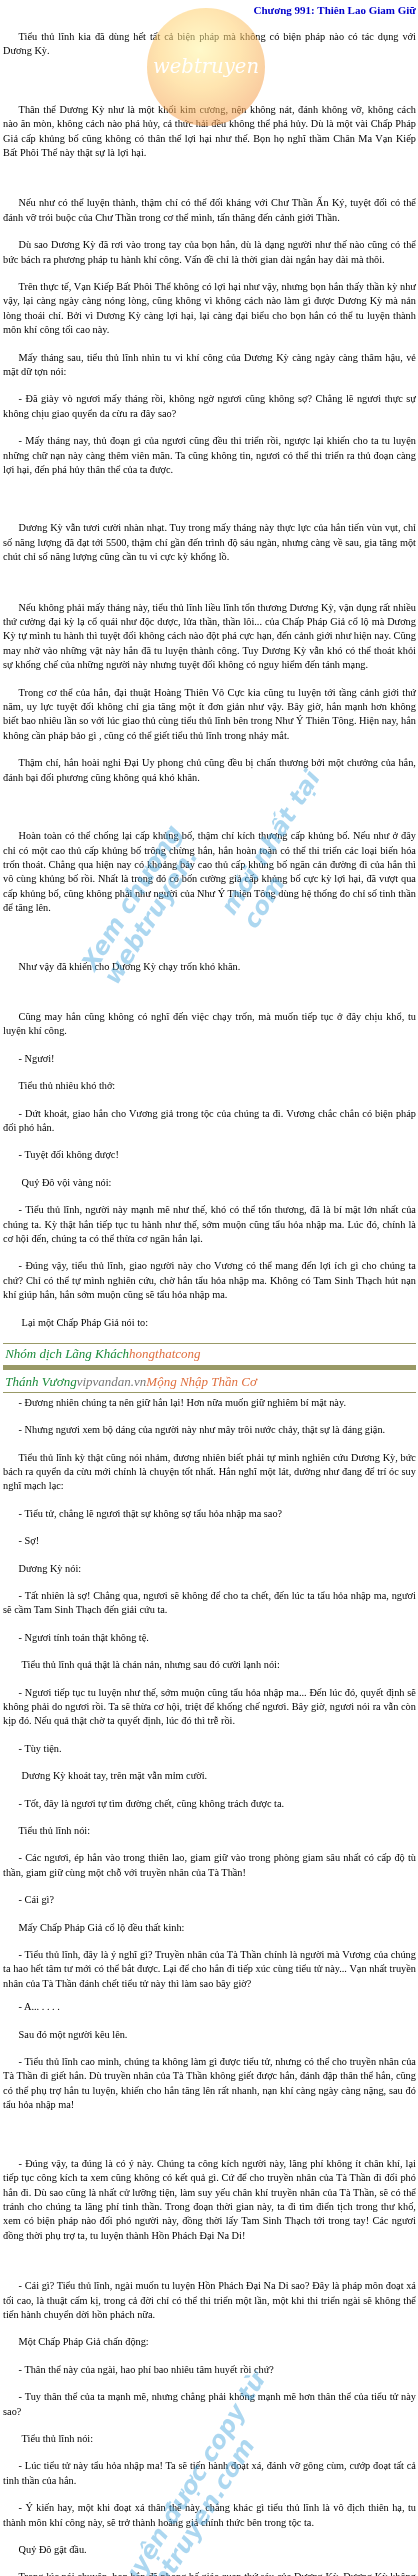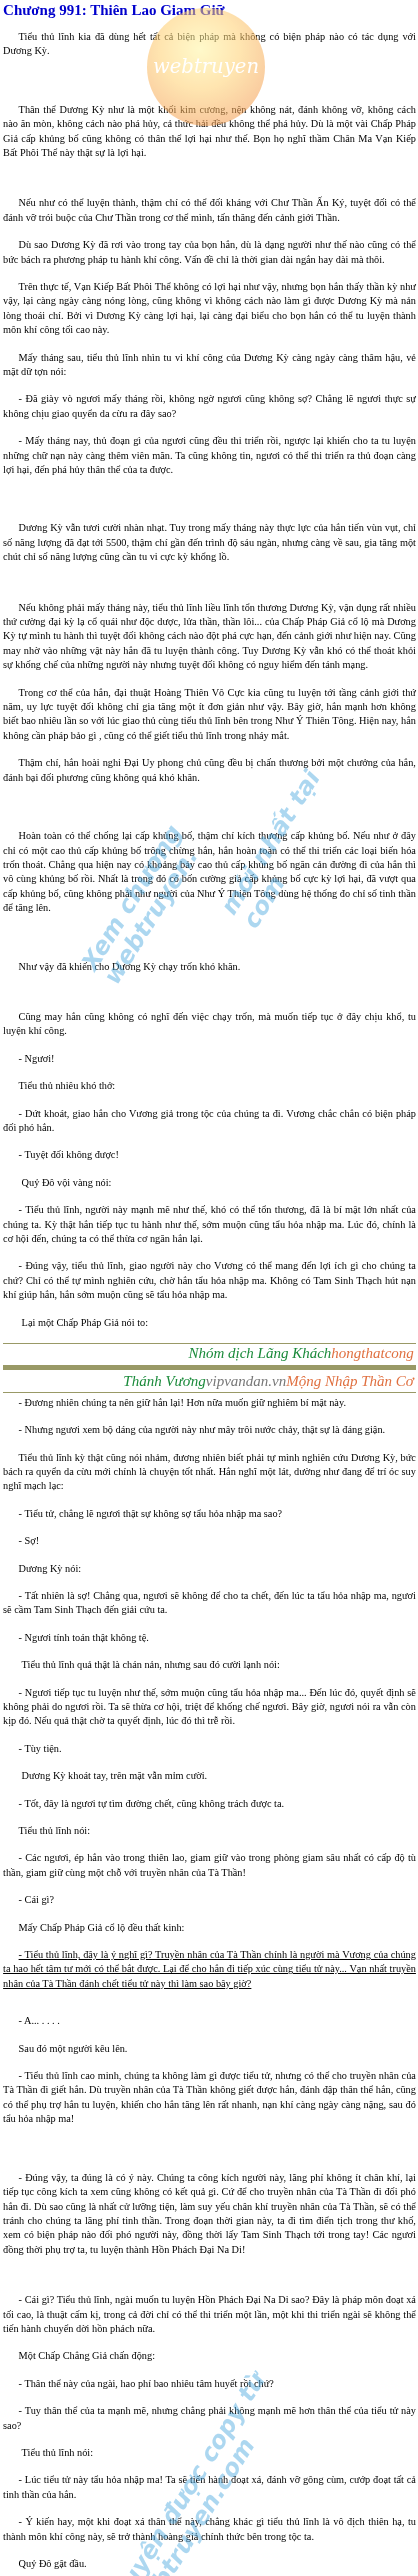--- a/index.html
+++ b/index.html
@@ -6,47 +6,47 @@
   body { width: 419px; position: relative; overflow-x: hidden; }
   .page {
     position: relative;
     width: 419px;
     box-sizing: border-box;
     padding: 0 3.1px;
     font-family: "Liberation Serif", "DejaVu Serif", serif;
     color: #000;
   }
   .chapter-title {
-    text-align: left;
+    text-align: right;
     color: #0000cc;
-    font-size: 15px;
+    font-size: 11px;
     margin: 3.1px 0 11.3px 0;
     line-height: 15.5px;
   }
   .para {
     font-size: 10.3px;
     line-height: 14.4px;
     text-align: justify;
     text-indent: 15.5px;
     margin: 0 0 13px 0;
   }
   .para.gap-lg { margin-bottom: 36px; margin-top: 44px; }
-  .para.gap-md { margin-bottom: 23px; text-decoration: underline; }
+  .para.gap-md { margin-bottom: 9px; }
   .para.extra-indent { text-indent: 18.5px; }
   .divider {
     margin: 4.1px 0 3.1px 0;
   }
   .divider .rule-thin { height: 1px; background: #999966; }
   .divider .rule-thick { height: 5.2px; background: #999966; margin: 1.5px 0; }
   .divider .row {
     display: flex;
-    justify-content: flex-end;
+    justify-content: flex-start;
     align-items: center;
     font-style: italic;
-    font-size: 15px;
+    font-size: 13px;
     line-height: 15.5px;
     padding: 2.1px 2.1px;
   }
   .divider .green { color: #1a8a3a; }
   .divider .orange { color: #e07040; }
   .divider .grey { color: #777777; }
   .watermark-coin {
     position: absolute;
     width: 118px; height: 118px;
     border-radius: 50%;
@@ -155,21 +155,21 @@
   <p class="para">Tiểu thủ lĩnh nói:</p>
   <p class="para">- Các ngươi, ép hắn vào trong thiên lao, giam giữ vào trong phòng giam sâu nhất có cấp độ tù thần, giam giữ cùng một chỗ với truyền nhân của Tà Thần!</p>
   <p class="para">- Cái gì?</p>
   <p class="para">Mấy Chấp Pháp Giả cổ lộ đều thất kinh:</p>
   <p class="para gap-md">- Tiểu thủ lĩnh, đây là ý nghĩ gì? Truyền nhân của Tà Thần chính là người mà Vương của chúng ta hao hết tâm tư mới có thể bắt được. Lại để cho hắn đi tiếp xúc cùng tiểu tử này... Vạn nhất truyền nhân của Tà Thần đánh chết tiểu tử này thì làm sao bây giờ?</p>
   <p class="para">- A... . . . .</p>
   <p class="para">Sau đó một người kêu lên.</p>
   <p class="para">- Tiểu thủ lĩnh cao minh, chúng ta không làm gì được tiểu tử, nhưng có thể cho truyền nhân của Tà Thần đi giết hắn. Dù truyền nhân của Tà Thần không giết được hắn, đánh đập thân thể hắn, cũng có thể phụ trợ hắn tu luyện, khiến cho hắn tăng lên rất nhanh, nạn khí càng ngày càng nặng, sau đó tẩu hỏa nhập ma!</p>
   <p class="para gap-lg">- Đúng vậy, ta đúng là có ý này. Chúng ta công kích người này, lãng phí không ít chân khí, lại tiếp tục công kích ta xem cũng không có kết quả gì. Cứ để cho truyền nhân của Tà Thần đi đối phó hắn đi. Dù sao cũng là nhất cử lưỡng tiện, làm suy yếu chân khí truyền nhân của Tà Thần, sẽ có thể tránh cho chúng ta lãng phí tinh thần. Trong đoạn thời gian này, ta đi tìm điển tịch trong thư khố, xem có biện pháp nào đối phó người này, đồng thời lấy Tam Sinh Thạch tới trong tay! Các ngươi đồng thời phụ trợ ta, tu luyện thành Hồn Phách Đại Na Di!</p>
   <p class="para">- Cái gì? Tiểu thủ lĩnh, ngài muốn tu luyện Hồn Phách Đại Na Di sao? Đây là pháp môn đoạt xá tối cao, là thuật cấm kị, trong cả đời chỉ có thể thi triển một lần, một khi thi triển ngài sẽ không thể tiến hành chuyển dời hồn phách nữa.</p>
-  <p class="para">Một Chấp Chẳng Giả chấn động:</p>
+  <p class="para">Một Chấp Pháp Giả chấn động:</p>
   <p class="para">- Thân thể này của ngài, hao phí bao nhiêu tâm huyết rồi chứ?</p>
   <p class="para">- Tuy thân thể của ta mạnh mẽ, nhưng chẳng phải không mạnh mẽ hơn thân thể của tiểu tử này sao?</p>
   <p class="para extra-indent"> Tiểu thủ lĩnh nói:</p>
   <p class="para">- Lúc tiểu tử này tẩu hỏa nhập ma! Ta sẽ tiến hành đoạt xá, đánh vỡ gông cùm, cướp đoạt tất cả tinh thần của hắn.</p>
   <p class="para">- Ý kiến hay, một khi đoạt xá thân thể này, chẳng khác gì tiểu thủ lĩnh là vô địch thiên hạ, tu thành môn khí công này, sẽ trở thành hoàng giả chính thức bên trong tộc ta.</p>
   <p class="para">Quỷ Đô gật đầu.</p>
   <p class="para">Trong lúc nói chuyện, bọn hắn đã phong bế giác quan thứ sáu của Dương Kỳ. Dương Kỳ không nghe được bọn hắn đang nói gì. Nhưng cũng không sao cả, dù sao binh đến thì tướng ngăn, nước đến đất chặn.</p>
   <p class="para">Chỉ một lát sau, Dương Kỳ cũng cảm giác được, bảy đại cao thủ xách mình đi qua thông đạo quanh co khúc khuỷu, đến một địa phương khác. Sau đó khí tức sắt thép lạnh như băng ở chỗ này truyền tới, tứ phía đều là gió lạnh vù vù, lực áp bách của quy luật khổng lồ khiến cho cao thủ cấp khủng bố đều không thể phi hành.</p>
 
 </div>

